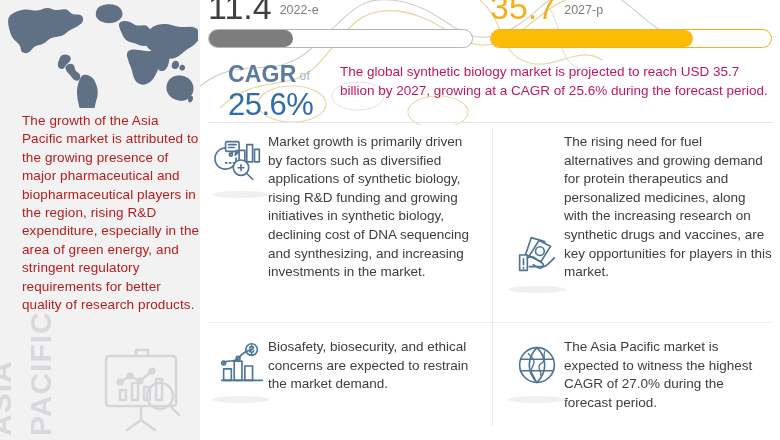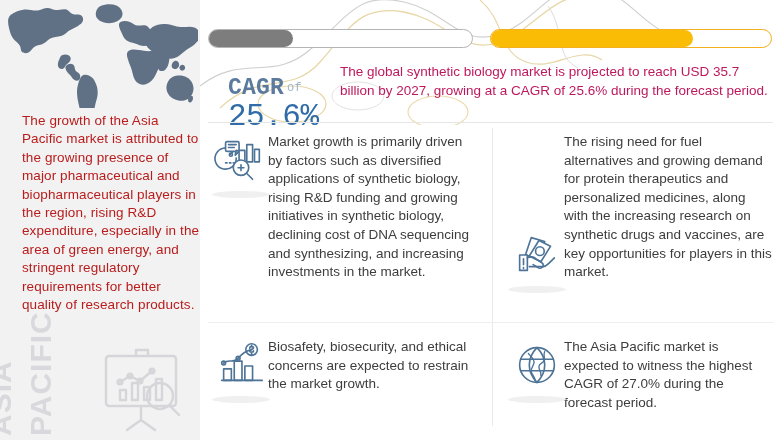--- a/index.html
+++ b/index.html
@@ -83,21 +83,21 @@
     position:absolute;top:29px;height:19px;border-radius:10px;
     background:#ffffff;box-sizing:border-box;
   }
   .bar-a{left:8px;width:265px;border:1px solid #b5b5b5;}
   .bar-b{left:290px;width:282px;border:1px solid #f2b01e;}
   .bar-fill{position:absolute;left:0;top:0;height:100%;border-radius:10px;}
   .bar-fill.gray{background:#7d7d7d;}
   .bar-fill.gold{background:#fbbc05;}
 
   
-  .cagr-block{position:absolute;left:28px;top:76px;width:112px;font-family:Liberation Mono, monospace;}
+  .cagr-block{position:absolute;left:28px;top:62px;width:112px;}
   .cagr-line1{color:#5b7a9e;font-size:23px;line-height:24px;font-weight:700;letter-spacing:.2px;}
   .cagr-of{font-size:12px;font-weight:400;color:#9fb4c9;vertical-align:middle;margin-left:3px;}
   .cagr-value{color:#2f6ca8;font-size:31px;line-height:33px;font-weight:400;letter-spacing:-.5px;}
   .blurb{
     position:absolute;left:140px;top:63px;width:430px;
     font-size:13.5px;line-height:18.5px;color:#be185d;
   }
 
   .h-divider{position:absolute;left:8px;top:122px;width:565px;height:1px;background:#e6e6e6;}
   .v-divider{position:absolute;left:292px;top:128px;width:1px;height:298px;background:#e9e9e9;}
@@ -192,20 +192,42 @@
         <path d="M20 108C60 70 90 96 120 62s40-58 84-50 58 44 96 30 54-54 96-44" stroke="#e8d7a6" stroke-width="1.3"></path>
         <path d="M0 86C44 52 72 84 112 48S160-8 204 2s56 46 96 32 52-56 96-46 56 62 104 44" stroke="#cfcfcf" stroke-width="1.1"></path>
         <ellipse cx="92" cy="104" rx="34" ry="18" stroke="#e8d7a6" stroke-width="1.2"></ellipse>
         <ellipse cx="158" cy="96" rx="26" ry="14" stroke="#e2e2e2" stroke-width="1"></ellipse>
         <ellipse cx="238" cy="112" rx="30" ry="16" stroke="#ead9ab" stroke-width="1.1"></ellipse>
         <path d="M280 0c26 22 18 52 46 62s52-18 76-2" stroke="#e6d6a8" stroke-width="1.2"></path>
         <path d="M348 6c18 26 6 50 30 62" stroke="#dcdcdc" stroke-width="1"></path>
       </svg>
     </div>
 
+    <div class="stats-row">
+
+      <div class="stat stat-a">
+        <div class="stat-head">
+          <div class="stat-num gray">11.4</div>
+          <div class="stat-labels">
+            <div class="stat-unit">USD BILLION</div>
+            <div class="stat-year">2022-e</div>
+          </div>
+        </div>
+      </div>
+
+      <div class="stat stat-b">
+        <div class="stat-head">
+          <div class="stat-num gold">35.7</div>
+          <div class="stat-labels">
+            <div class="stat-unit">USD BILLION</div>
+            <div class="stat-year">2027-p</div>
+          </div>
+        </div>
+      </div>
+    </div>
 
     <div class="bar-track bar-a">
       <div class="bar-fill gray" style="width: 32%;"></div>
     </div>
     <div class="bar-track bar-b">
       <div class="bar-fill gold" style="width: 72%;"></div>
     </div>
 
     <div class="cagr-block">
       <div class="cagr-line1">
@@ -268,21 +290,21 @@
           <rect x="32" y="29" width="8" height="15"></rect>
           <path d="M10 26c5-5 10 1 15-5s9-8 14-9"></path>
           <circle cx="10" cy="26" r="2"></circle>
           <circle cx="25" cy="21" r="2"></circle>
           <circle cx="39" cy="12" r="6"></circle>
           <path d="M37 10.5c0-1 1-1.6 2-1.6s2 .6 2 1.4-1 1.2-2 1.5-2 .7-2 1.5 1 1.4 2 1.4 2-.6 2-1.4"></path>
           <path d="M39 7.6v1M39 16v1"></path>
         </svg>
         <div class="icon-shadow"></div>
       </div>
-      <div class="body">Biosafety, biosecurity, and ethical concerns are expected to restrain the market growth.</div>
+      <div class="body">Biosafety, biosecurity, and ethical concerns are expected to restrain the market demand.</div>
     </div>
 
     <div class="card card-br">
       <div class="icon">
         <svg viewBox="0 0 56 56" fill="none" stroke="#4d7397" stroke-width="1.7" stroke-linecap="round" stroke-linejoin="round" aria-hidden="true">
           <circle cx="28" cy="28" r="18"></circle>
           <path d="M28 10c-6 6-8 12-8 18s2 12 8 18c6-6 8-12 8-18s-2-12-8-18z"></path>
           <path d="M11 22h34M11 34h34"></path>
           <path d="M19 16c3 4 6 5 6 9s-4 6-3 10 4 5 4 9" stroke-width="1.4"></path>
           <path d="M36 14c-2 4 1 7-1 10s-5 2-5 6 3 5 2 9" stroke-width="1.4"></path>

